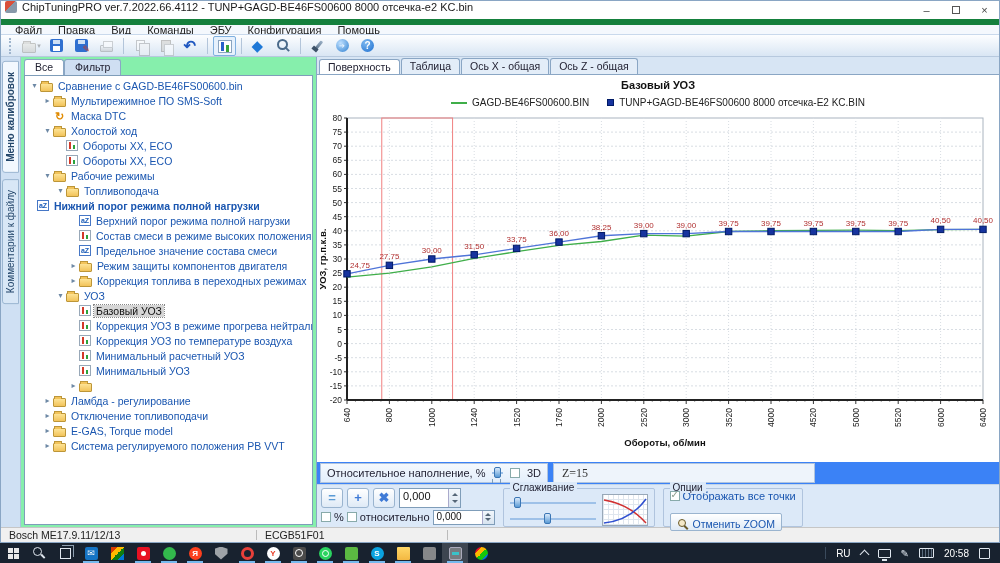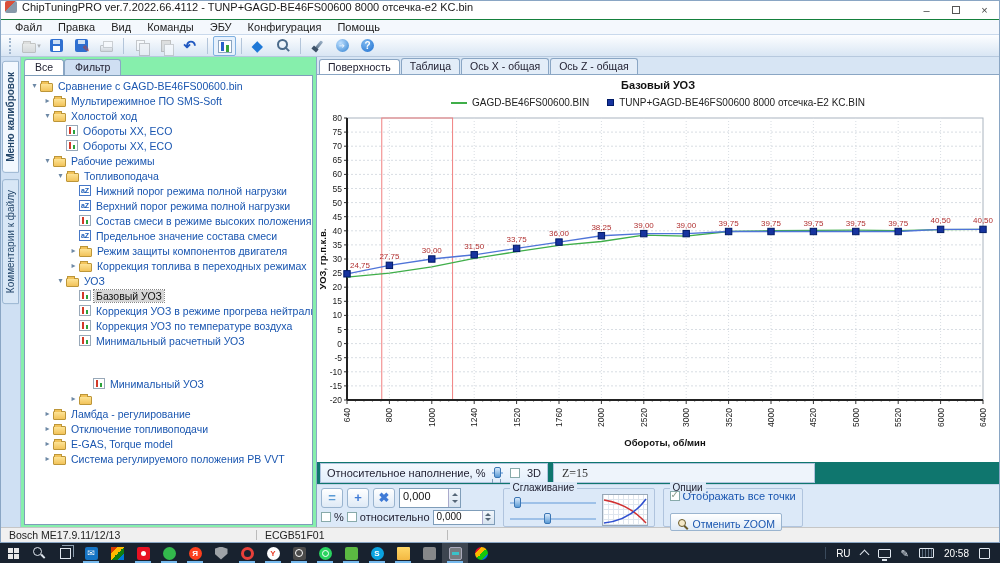--- a/index.html
+++ b/index.html
@@ -7,21 +7,21 @@
   body{font-family:"Liberation Sans",sans-serif;font-size:11px;background:#0d1522;position:relative}
 
   
   .app-window{position:absolute;left:0;top:0;width:1000px;height:543px;background:#dce9f8;border:1px solid #8aa6c4;display:flex;flex-direction:column}
   .titlebar{height:18px;background:#fff;display:flex;align-items:flex-start;padding-left:4px;flex:none}
   .app-ico{width:12px;height:12px;border-radius:2px;background:linear-gradient(135deg,#d94f3a 45%,#8899aa 45%);margin-right:5px;flex:none}
   .title-text{font-size:11px;color:#1a1a1a;white-space:nowrap;overflow:hidden}
   .win-btns{margin-left:auto;display:flex;height:100%}
   .wbtn{width:29px;height:100%;display:flex;align-items:center;justify-content:center;color:#444;font-size:11px}
   .wbtn .maxbox{width:8px;height:8px;border:1px solid #555}
-  .menubar{height:15px;background:#f4f8fd;border-top:1px solid #15803d;display:flex;align-items:center;padding-left:6px;flex:none}
+  .menubar{height:15px;background:#f4f8fd;border-top:6px solid #15803d;display:flex;align-items:center;padding-left:6px;flex:none}
   .menu-item{padding:0 8px;color:#222}
   .toolbar{height:23px;background:linear-gradient(#fdfeff,#d9e6f4);border-top:1px solid #c9d9ec;border-bottom:1px solid #b7c9de;display:flex;align-items:center;padding-left:8px;flex:none}
   .toolbar::before{content:"";width:3px;height:16px;border-left:2px dotted #9fb5cd;margin-right:5px}
   .tb-btn{height:20px;min-width:23px;display:flex;align-items:center;justify-content:center;border:1px solid transparent;border-radius:2px;margin:0 1px;position:relative}
   .tb-btn.active{background:#e6f1fd;border-color:#7fb0e0}
   .tb-btn.disabled{opacity:.45;filter:grayscale(.9)}
   .tb-sep{width:1px;height:16px;background:#b3c5da;margin:0 4px}
   .dd-arrow{font-size:7px;color:#567;margin-left:1px}
   .tbi{width:16px;height:16px;display:inline-block;position:relative;flex:none}
   .tbi::before,.tbi::after{content:"";position:absolute}
@@ -88,21 +88,21 @@
   .ctab.active{background:#fff;position:relative;top:1px}
   .chart-area{height:388px;background:#fff;border-top:1px solid #8aa6c4;padding-top:4px;flex:none;position:relative}
   .chart-title{text-align:center;font-weight:bold;font-size:11px;color:#111;height:16px}
   .legend{display:flex;justify-content:center;align-items:center;gap:18px;height:15px;font-size:10px;color:#222}
   .lg-item{display:flex;align-items:center;gap:5px}
   .lg-line{width:16px;height:0;border-top:2px solid #3fae49}
   .lg-sq{width:7px;height:7px;background:#16339e;border:1px solid #001a66}
   svg text{font-family:"Liberation Sans",sans-serif}
 
   
-  .fill-row{height:22px;display:flex;align-items:center;gap:5px;padding:8px 3px;background:#0f766e;flex:none}
+  .fill-row{height:22px;display:flex;align-items:center;gap:5px;padding:8px 3px;background:#3b82f6;flex:none}
   .fill-panel{display:flex;align-items:center;gap:7px;border:1px solid #b0c4de;background:linear-gradient(#f4f9fe,#e3eefb);height:20px;padding:0 6px;width:228px}
   .fill-panel label{color:#223;white-space:nowrap}
   .slider{position:relative;height:14px}
   .slider .track{position:absolute;left:0;right:0;top:6px;height:2px;background:#9ec1e8}
   .slider .thumb{position:absolute;top:1px;width:7px;height:11px;background:linear-gradient(#d9eafc,#5b9bd5);border:1px solid #3b76b4;border-radius:2px}
   .fill-slider{width:92px}
   .fill-slider .ticks{position:absolute;left:0;right:0;bottom:-3px;height:4px;background:repeating-linear-gradient(90deg,#7f9db9 0 1px,transparent 1px 8px)}
   .cb{width:10px;height:10px;border:1px solid #8aa;background:#fff;display:inline-block;position:relative;flex:none}
   .cb.checked::before{content:"✓";position:absolute;left:0;top:-3px;font-size:10px;color:#8a9a8a}
   .cb-label{color:#223}
@@ -270,20 +270,25 @@
             <span class="exp">▾</span>
             <span class="ticon ticon-folder"></span>
             <span class="tlabel">Сравнение с GAGD-BE46FS00600.bin</span>
           </div>
           <div class="tree-row" style="padding-left: 16px;">
             <span class="exp">▸</span>
             <span class="ticon ticon-folder"></span>
             <span class="tlabel">Мультирежимное ПО SMS-Soft</span>
           </div>
           <div class="tree-row" style="padding-left: 16px;">
+            <span class="exp"></span>
+            <span class="ticon ticon-dtc"></span>
+            <span class="tlabel">Маска DTC</span>
+          </div>
+          <div class="tree-row" style="padding-left: 16px;">
             <span class="exp">▾</span>
             <span class="ticon ticon-folder"></span>
             <span class="tlabel">Холостой ход</span>
           </div>
           <div class="tree-row" style="padding-left: 29px;">
             <span class="exp"></span>
             <span class="ticon ticon-chart"></span>
             <span class="tlabel">Обороты XX, ECO</span>
           </div>
           <div class="tree-row" style="padding-left: 29px;">
@@ -294,21 +299,21 @@
           <div class="tree-row" style="padding-left: 16px;">
             <span class="exp">▾</span>
             <span class="ticon ticon-folder"></span>
             <span class="tlabel">Рабочие режимы</span>
           </div>
           <div class="tree-row" style="padding-left: 29px;">
             <span class="exp">▾</span>
             <span class="ticon ticon-folder"></span>
             <span class="tlabel">Топливоподача</span>
           </div>
-          <div class="tree-row" style="padding-left: 42px;">
+          <div class="tree-row" style=" font-weight: bold;">
             <span class="exp"></span>
             <span class="ticon ticon-axis"></span>
             <span class="tlabel">Нижний порог режима полной нагрузки</span>
           </div>
           <div class="tree-row" style="padding-left: 42px;">
             <span class="exp"></span>
             <span class="ticon ticon-axis"></span>
             <span class="tlabel">Верхний порог режима полной нагрузки</span>
           </div>
           <div class="tree-row" style="padding-left: 42px;">
@@ -349,21 +354,21 @@
           <div class="tree-row" style="padding-left: 42px;">
             <span class="exp"></span>
             <span class="ticon ticon-chart"></span>
             <span class="tlabel">Коррекция УОЗ по температуре воздуха</span>
           </div>
           <div class="tree-row" style="padding-left: 42px;">
             <span class="exp"></span>
             <span class="ticon ticon-chart"></span>
             <span class="tlabel">Минимальный расчетный УОЗ</span>
           </div>
-          <div class="tree-row" style="padding-left: 56px; margin-top: 28px;">
+          <div class="tree-row" style="padding-left: 42px;">
             <span class="exp"></span>
             <span class="ticon ticon-chart"></span>
             <span class="tlabel">Минимальный УОЗ</span>
           </div>
           <div class="tree-row" style="padding-left: 42px;">
             <span class="exp">▸</span>
             <span class="ticon ticon-folder"></span>
           </div>
           <div class="tree-row" style="padding-left: 16px;">
             <span class="exp">▸</span>

